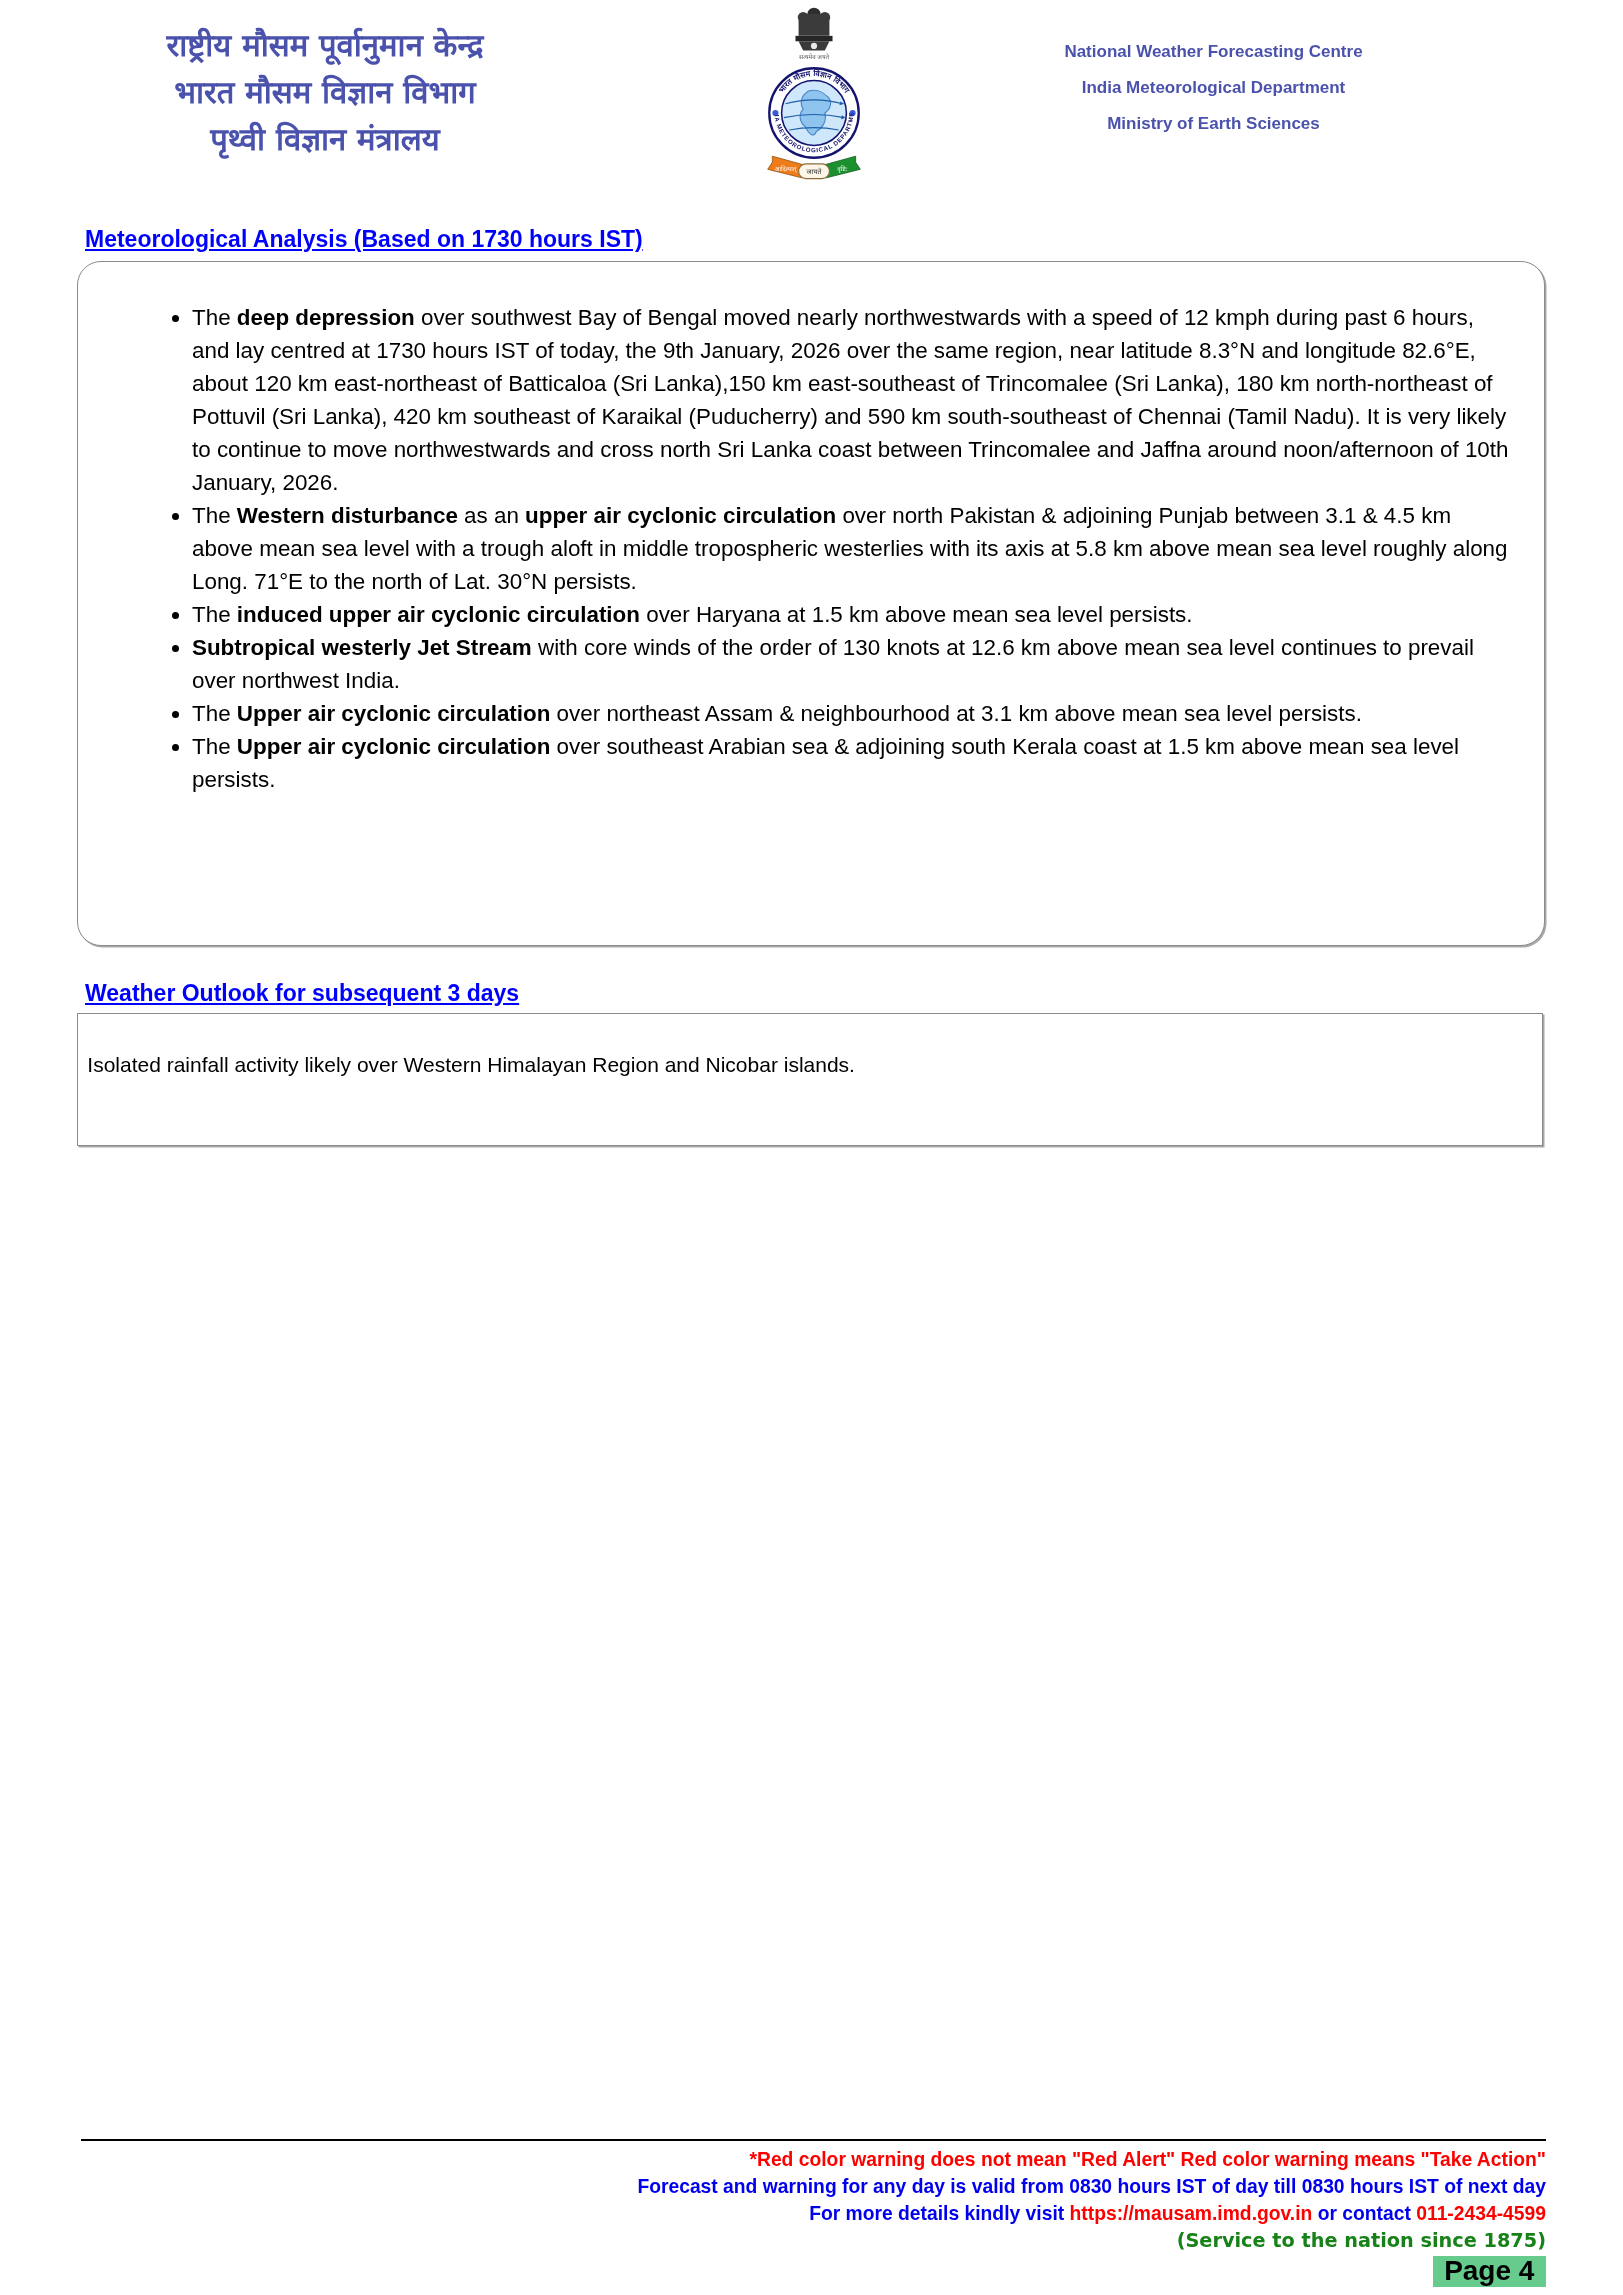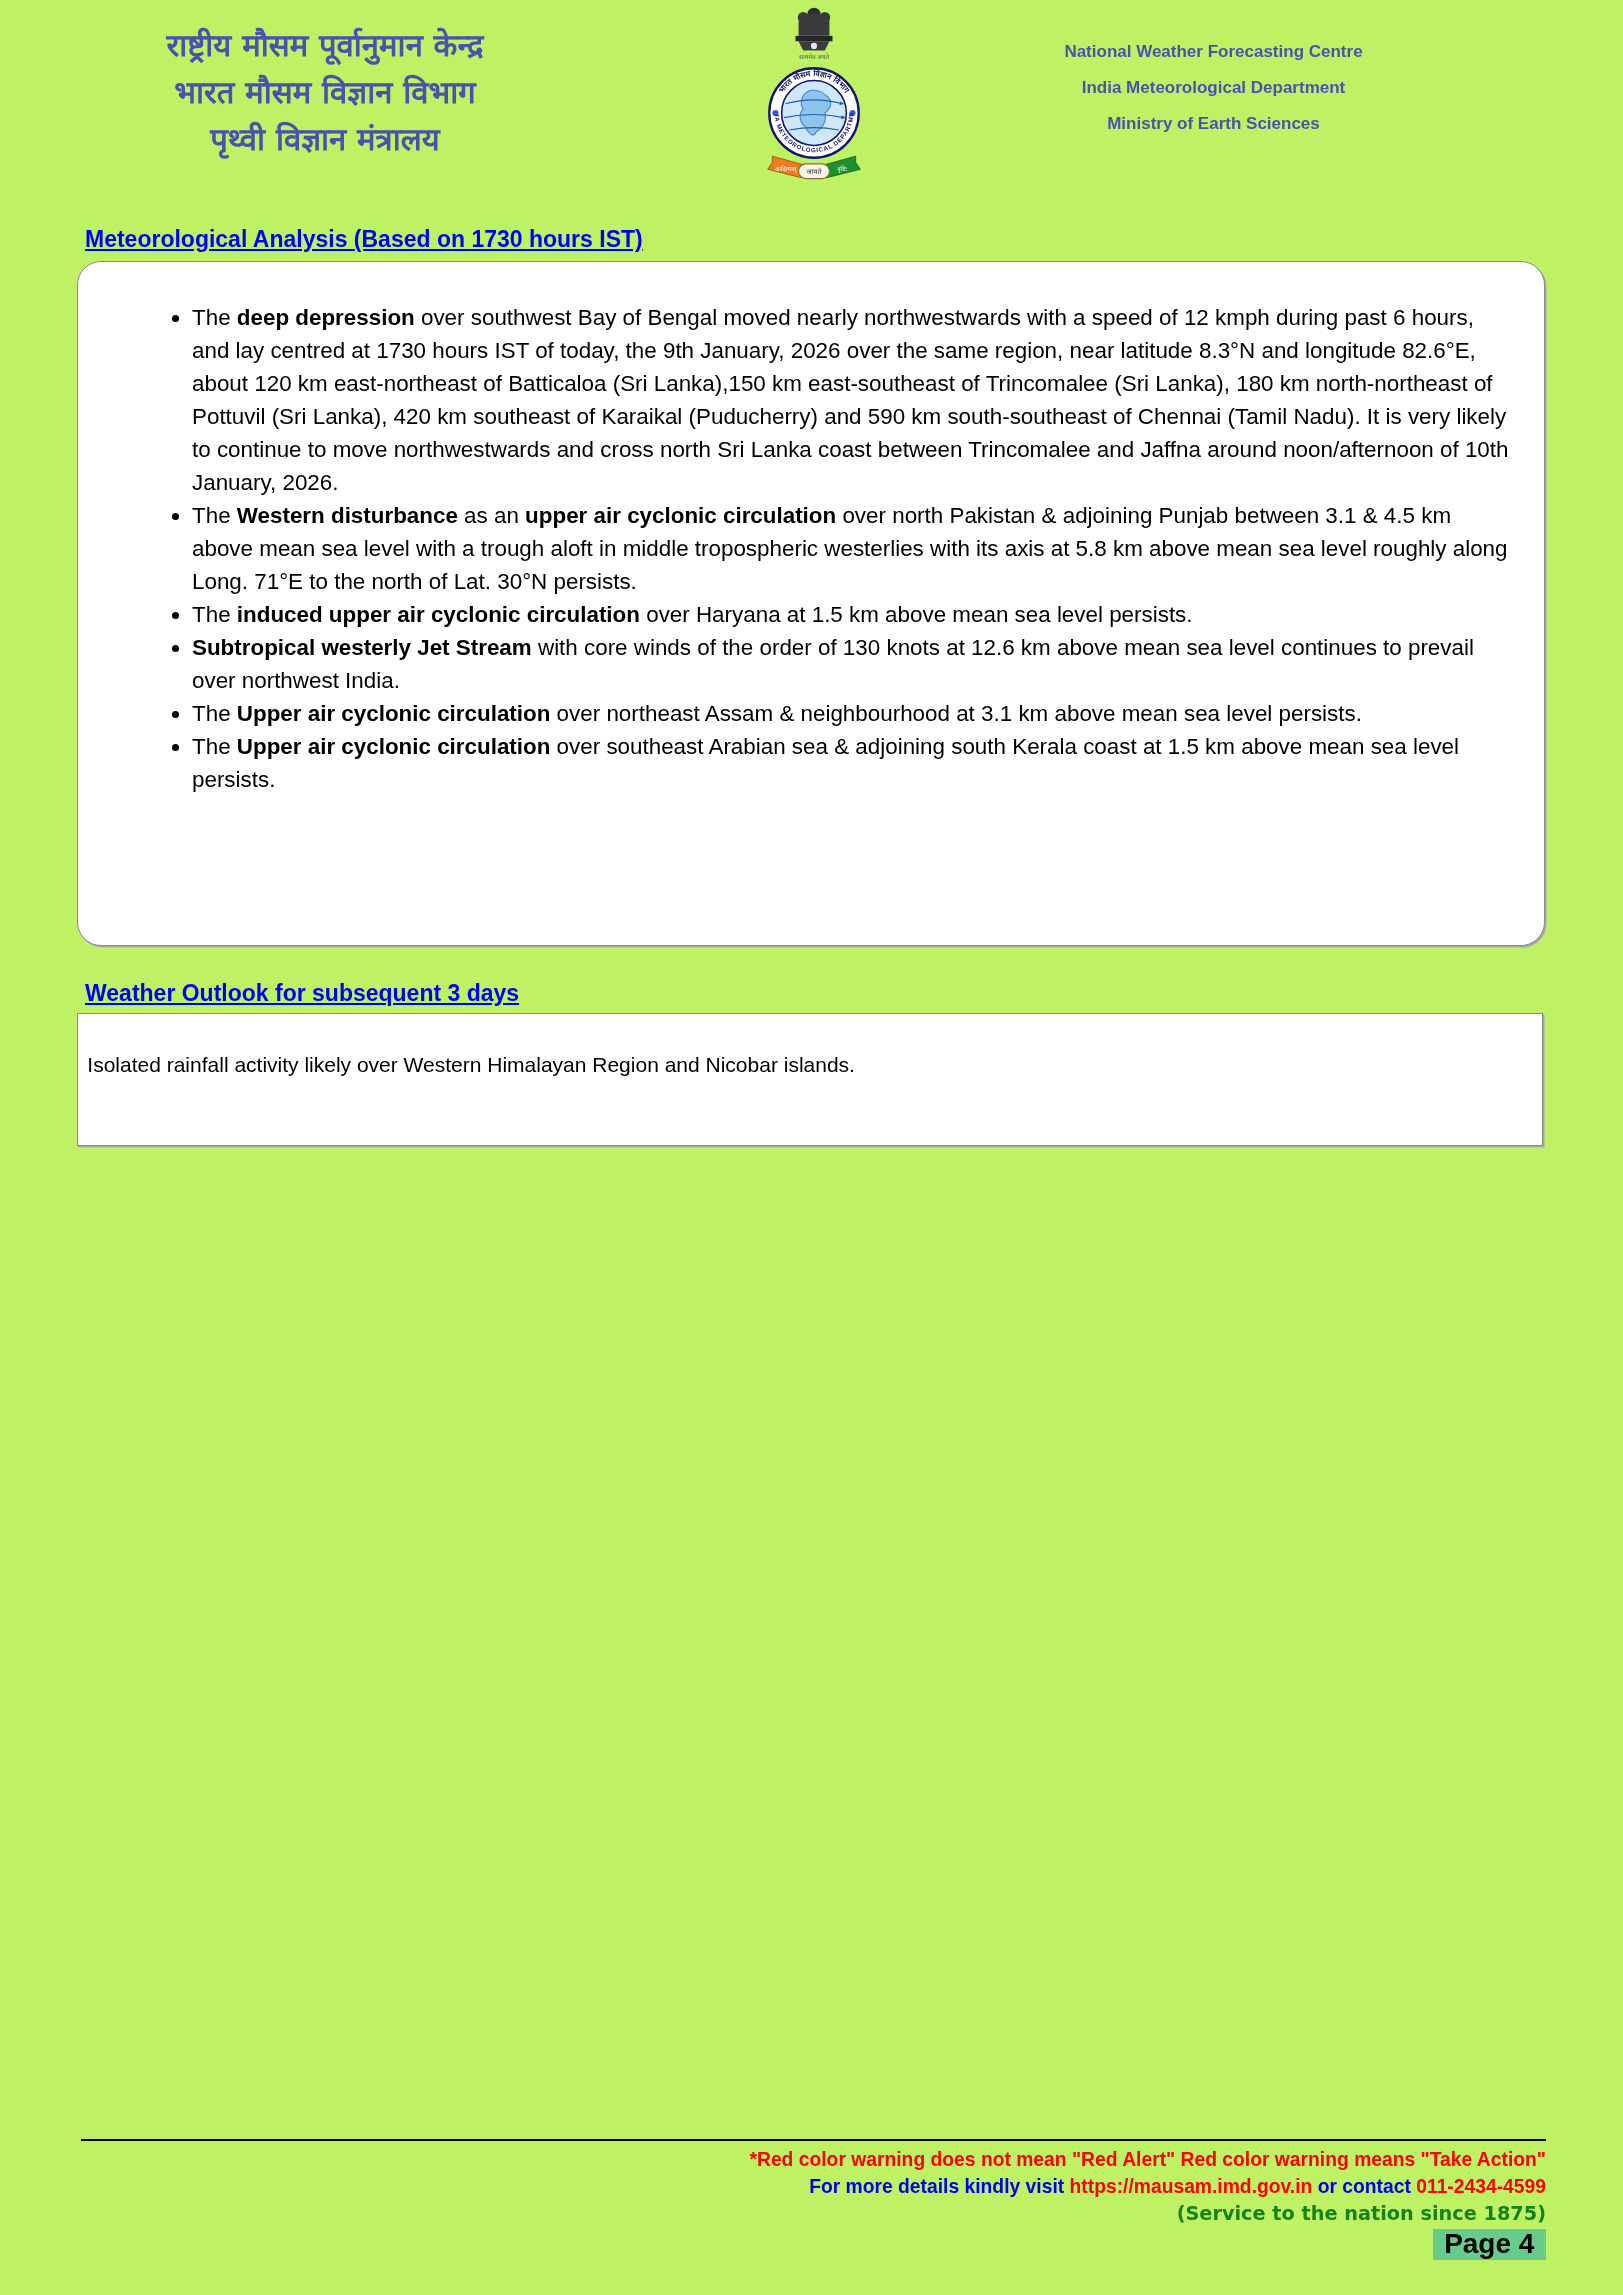--- a/index.html
+++ b/index.html
@@ -1,18 +1,18 @@
 <!DOCTYPE html>
 <html style="font-size:12.4px"><head>
 <meta charset="utf-8">
 <style>
   html,body { margin:0; padding:0; background:#e8e8e8; }
   .page {
     position:relative; width:1624px; height:2295px; margin:0 auto;
-    background:#bef264; overflow:hidden;
+    background:#ffffff; overflow:hidden;
     font-family:"Liberation Sans", sans-serif; color:#000;
   }
 
   
   .org-hindi {
     position:absolute; left:97px; top:21.6px; width:456px;
     text-align:center; font-weight:bold; font-size:31px; line-height:47px;
     color:#4A52AC; font-family:"DejaVu Sans","Liberation Sans",sans-serif;
   }
   .logo { position:absolute; left:760px; top:4.6px; width:108px; height:189px; }
@@ -148,20 +148,21 @@
   </div>
 
   <div class="sec-heading outlook">Weather Outlook for subsequent 3 days</div>
 
   <div class="content-box box-outlook">
     <div class="outlook-text">Isolated rainfall activity likely over Western Himalayan Region and Nicobar islands.</div>
   </div>
 
   <div class="footer">
     <div class="l1">*Red color warning does not mean "Red Alert" Red color warning means "Take Action"</div>
+    <div class="l2">Forecast and warning for any day is valid from 0830 hours IST of day till 0830 hours IST of next day</div>
     <div class="l3"><span class="seg-blue">For more details kindly visit </span><a class="seg-red">https://mausam.imd.gov.in</a><span class="seg-blue"> or contact </span><span class="seg-red">011-2434-4599</span></div>
     <div class="l4">(Service to the nation since 1875)</div>
     <div>
       <span class="page-badge">Page 4</span>
     </div>
   </div>
 
 </div>
 
 

